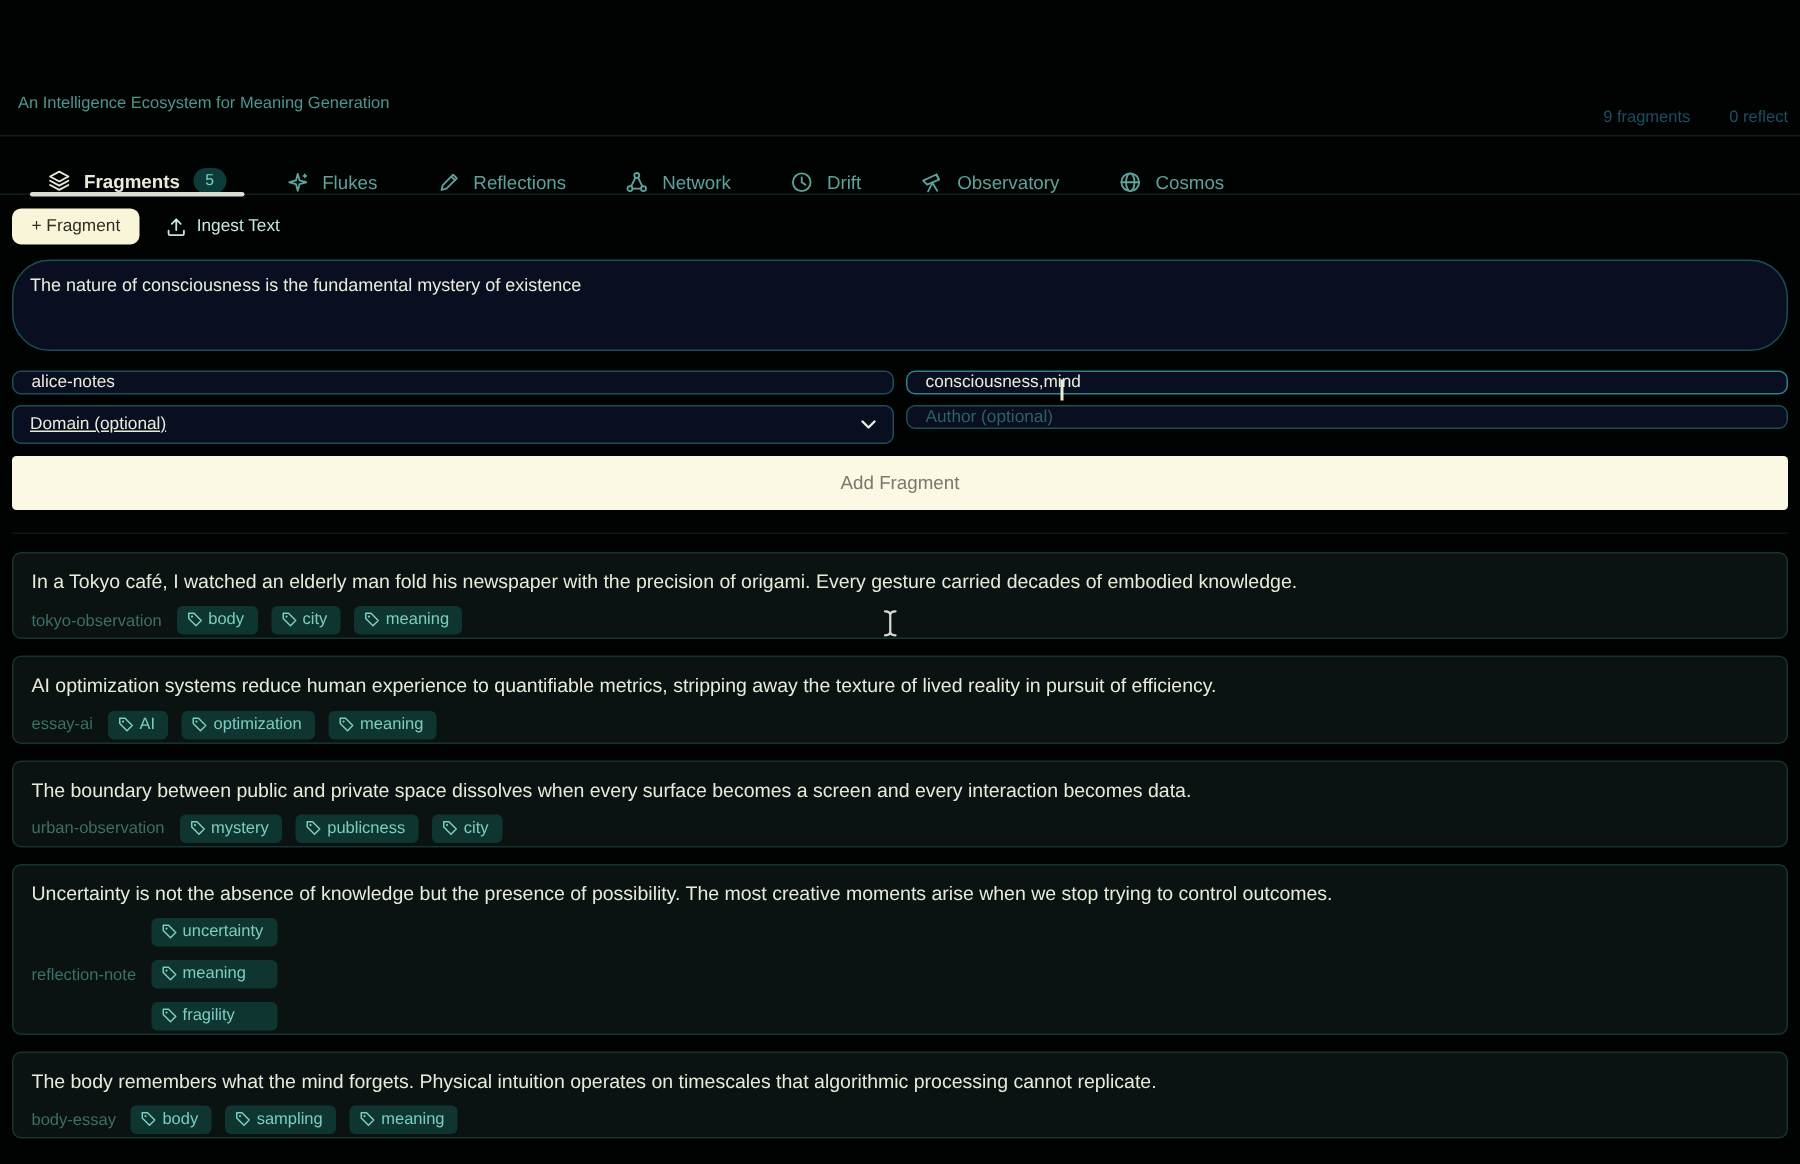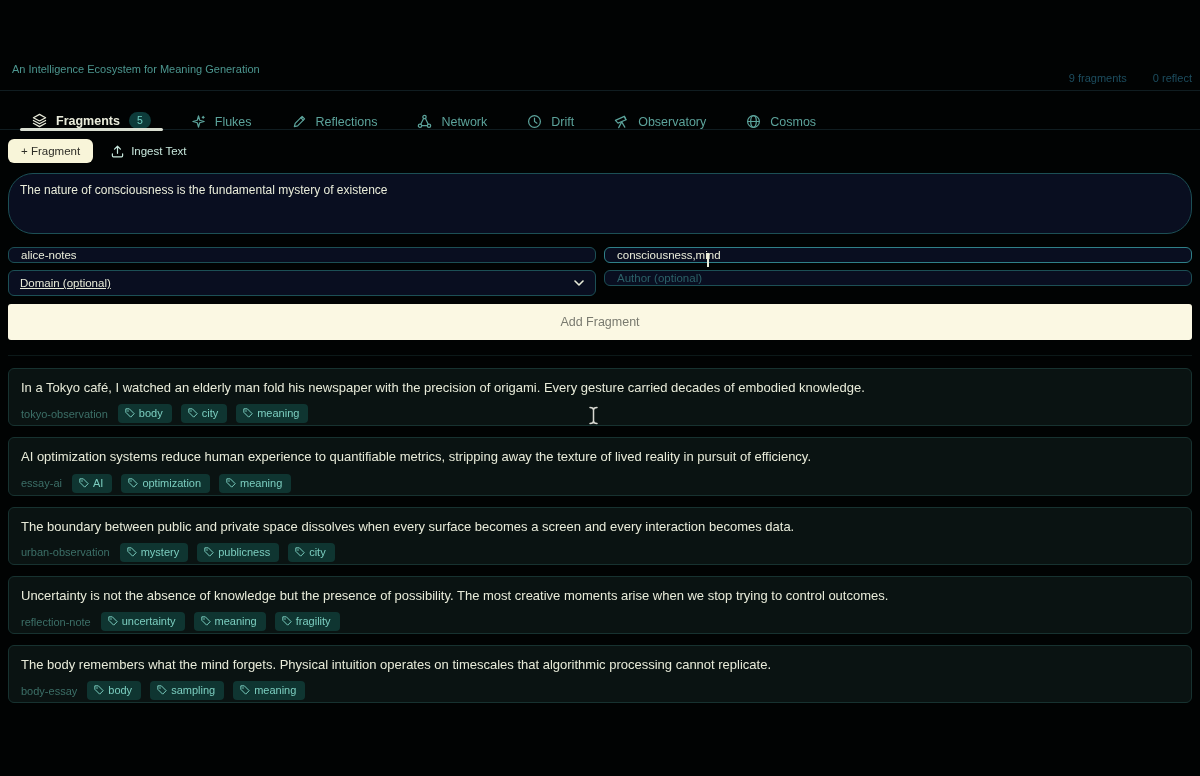--- a/index.html
+++ b/index.html
@@ -293,21 +293,21 @@
               <span>city</span>
             </span>
           </span>
       </div>
     </article>
 
     <article class="card">
       <p class="card-text">Uncertainty is not the absence of knowledge but the presence of possibility. The most creative moments arise when we stop trying to control outcomes.</p>
       <div class="meta">
         <span class="source">reflection-note</span>
-        <span class="tags" style="display:flex;gap:9px;">
+        <span class="tags" style="display:flex;gap:9px;flex-direction:column;">
             <span class="tag">
               <svg viewBox="0 0 12 12" fill="none" stroke="currentColor" stroke-width="1.2" stroke-linejoin="round">
                 <path d="M1 1h4.2L11 6.8 6.8 11 1 5.2V1Z"></path>
                 <circle cx="3.6" cy="3.6" r="0.9" fill="currentColor" stroke="none"></circle>
               </svg>
               <span>uncertainty</span>
             </span>
             <span class="tag">
               <svg viewBox="0 0 12 12" fill="none" stroke="currentColor" stroke-width="1.2" stroke-linejoin="round">
                 <path d="M1 1h4.2L11 6.8 6.8 11 1 5.2V1Z"></path>

